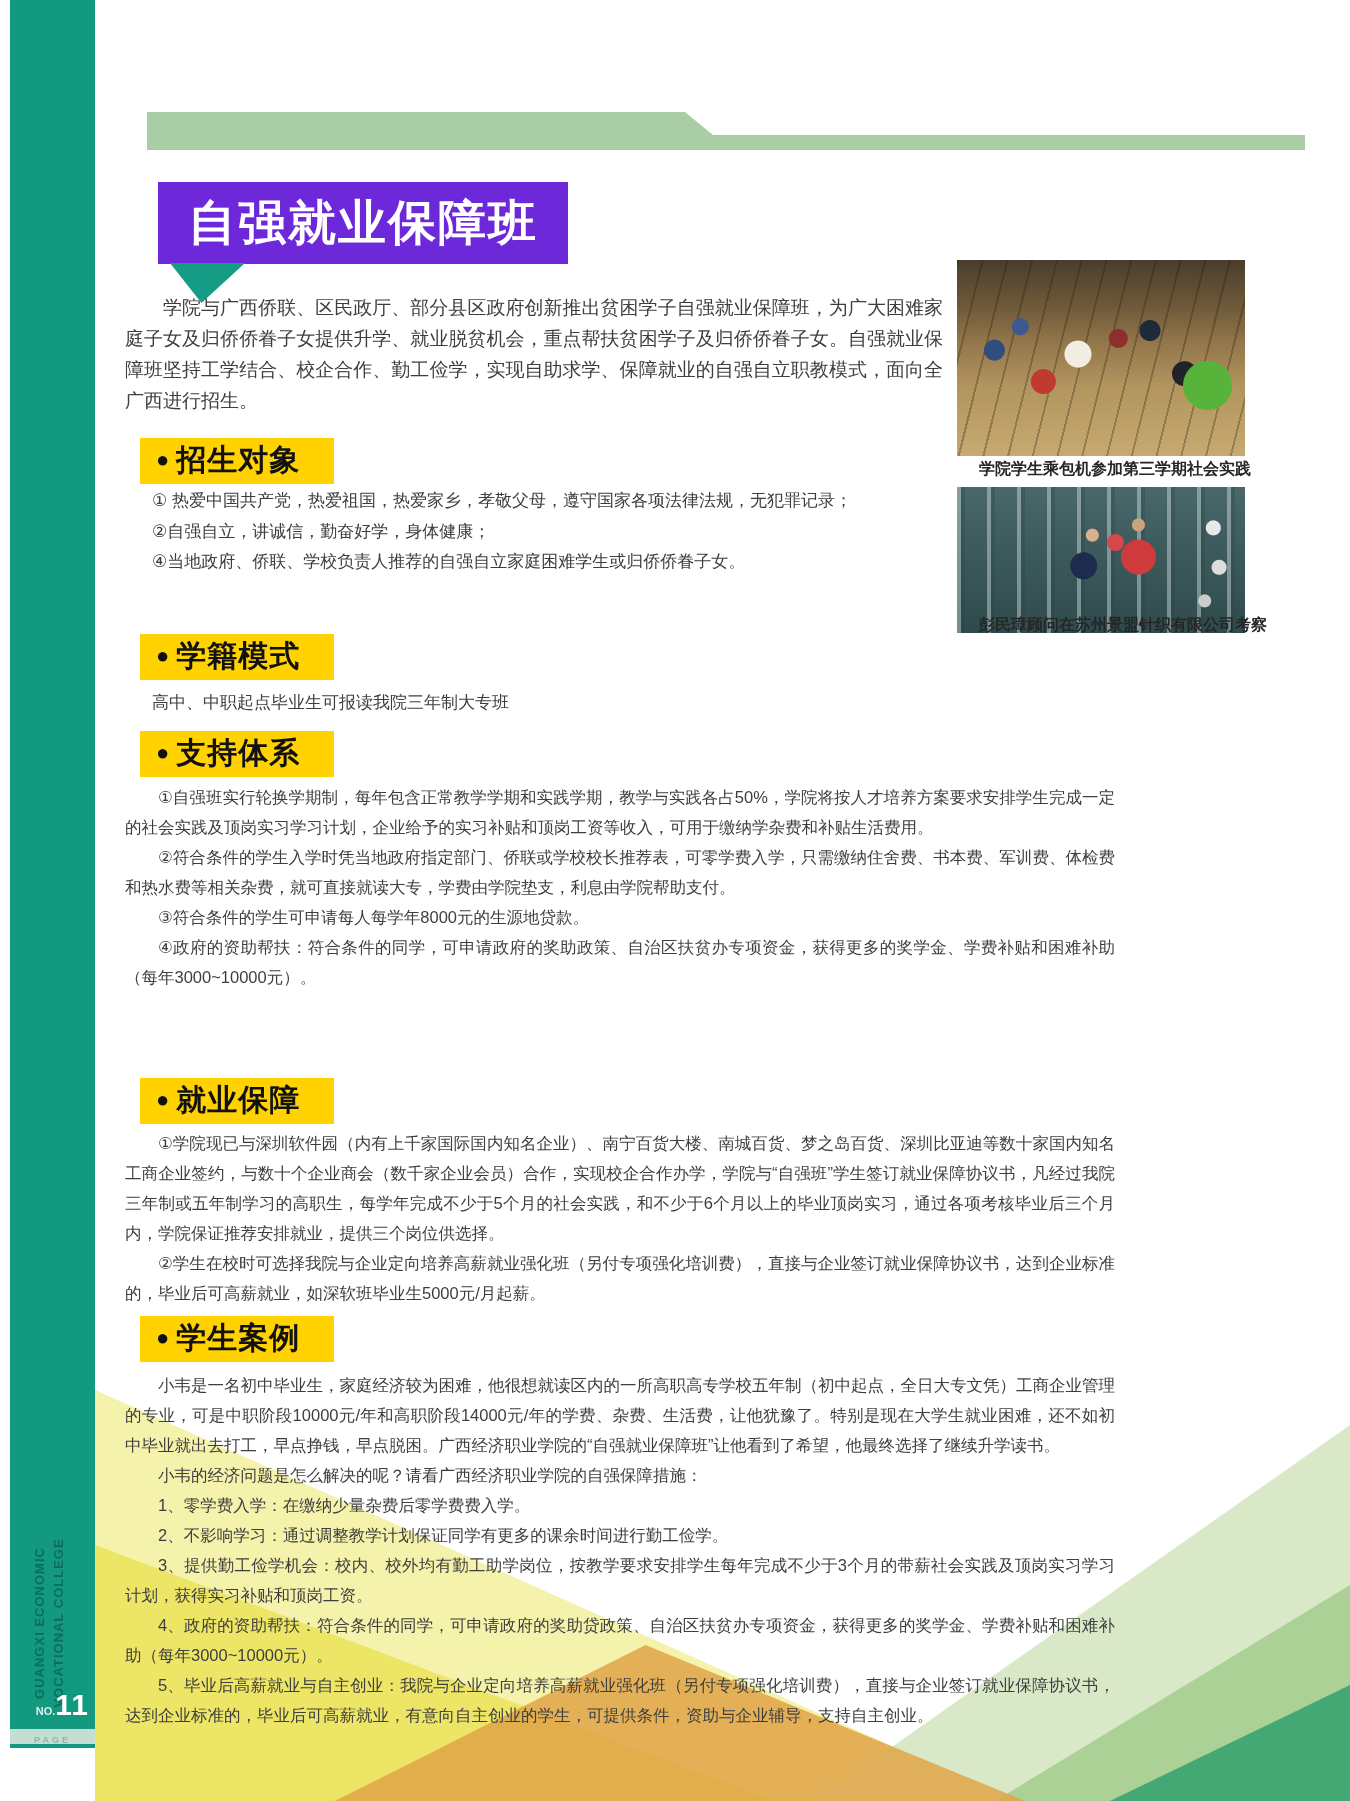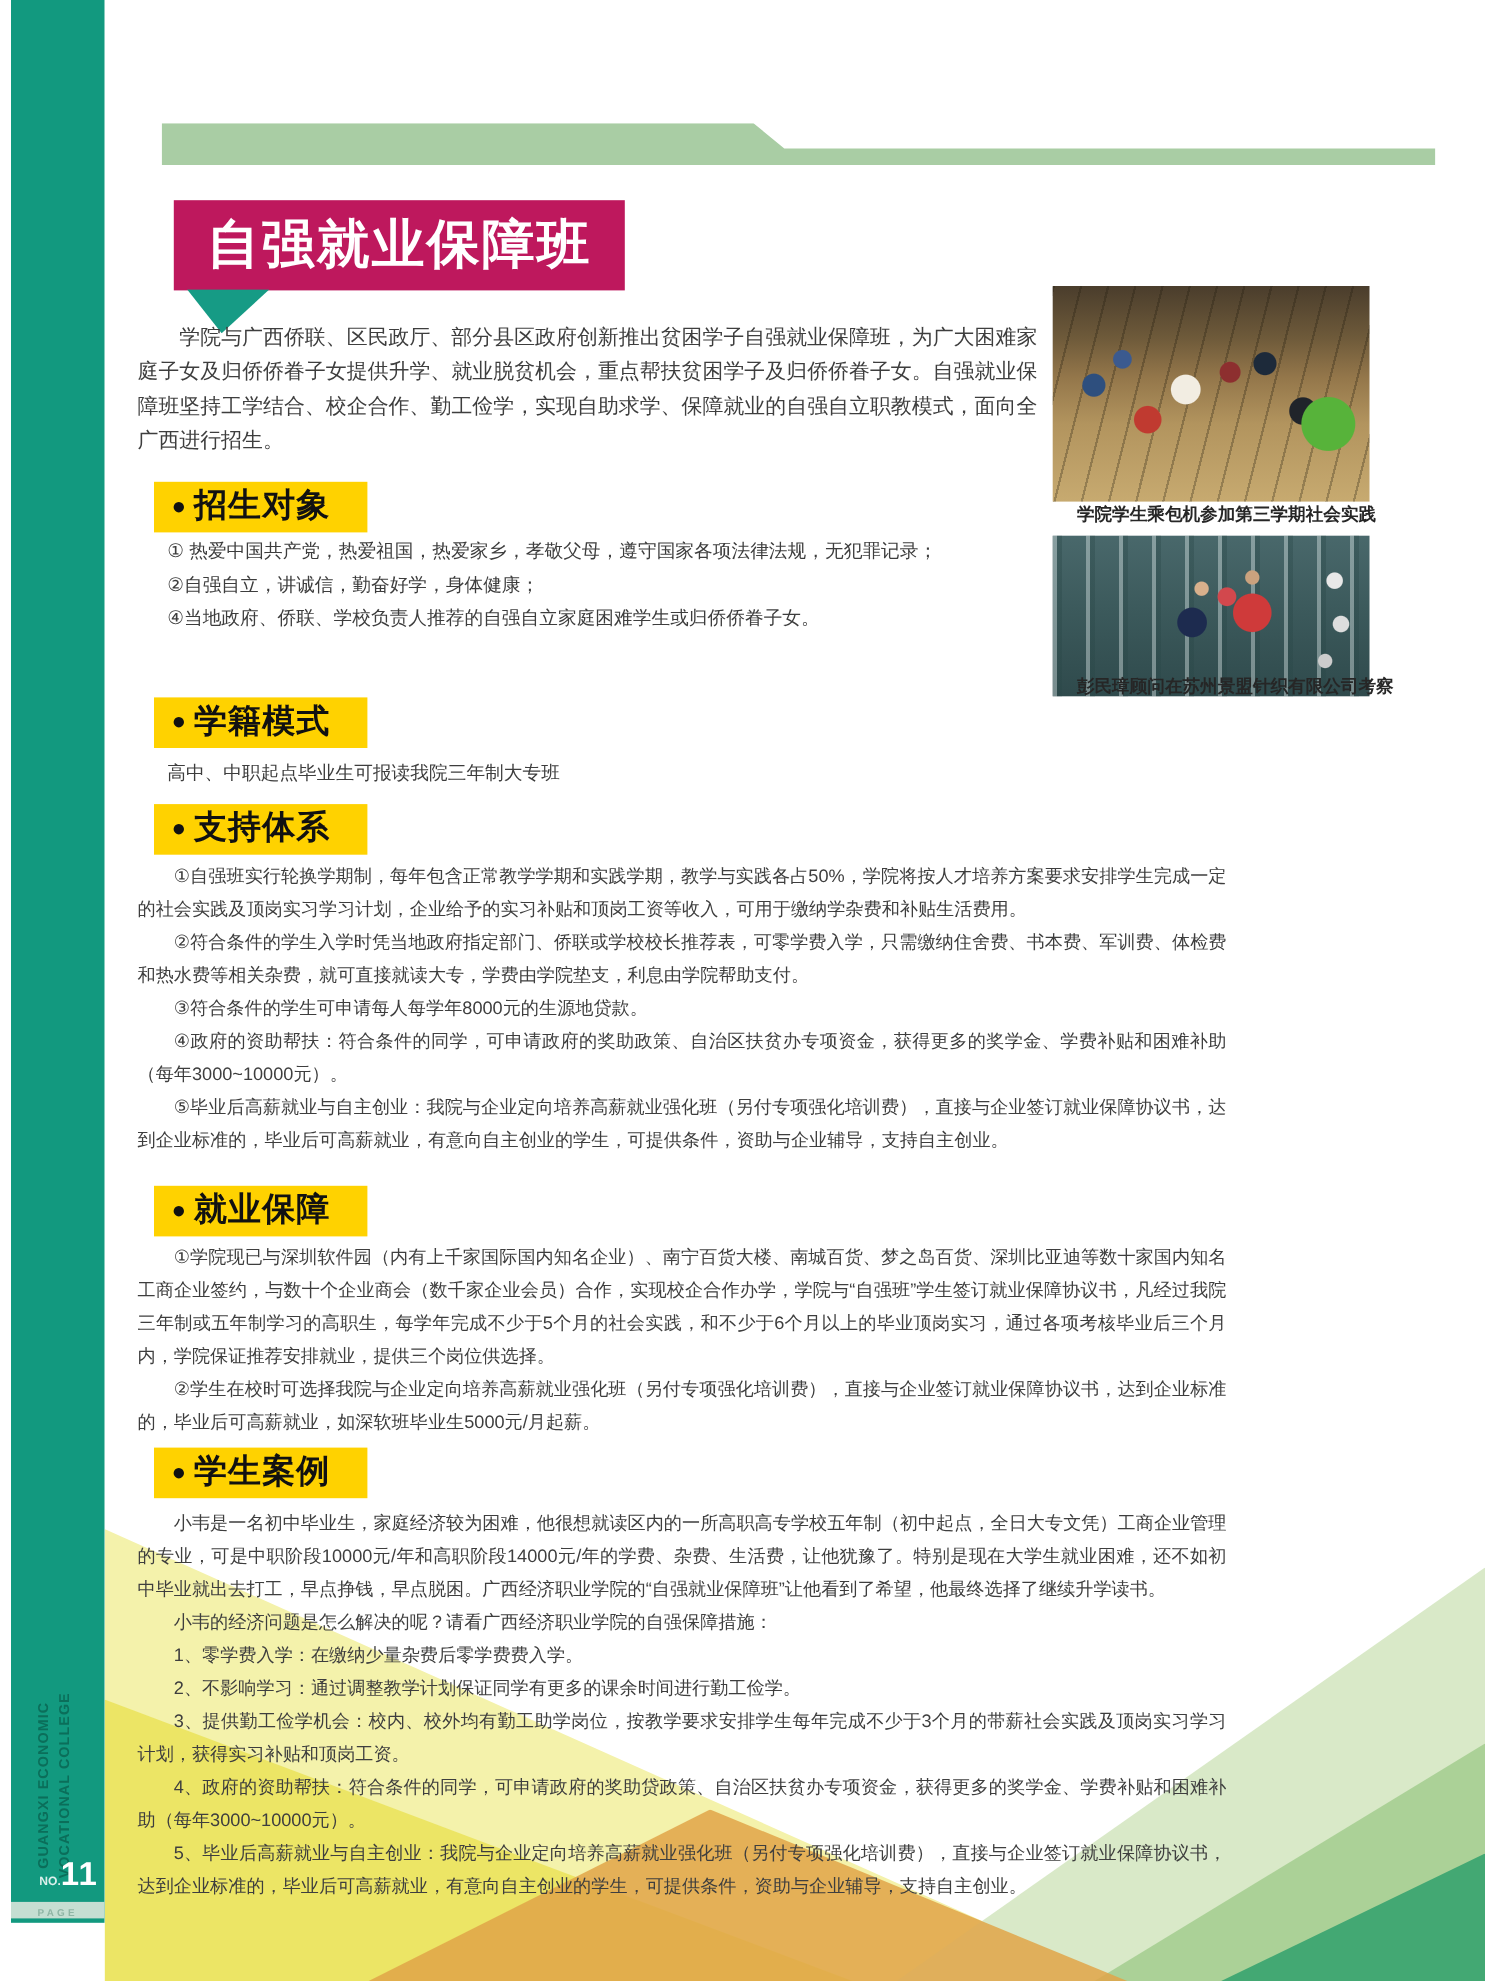--- a/index.html
+++ b/index.html
@@ -22,21 +22,21 @@
   .vert span{display:block;white-space:nowrap;}
   .pageno{position:absolute;left:0;bottom:22px;width:79px;text-align:right;padding-right:6px;color:#ffffff;line-height:30px;}
   .pageno .no{font-size:11px;font-weight:bold;opacity:.85;margin-top:12px;}
   .pageno .num{font-size:30px;font-weight:bold;letter-spacing:1px;}
   .pageword{position:absolute;left:0;bottom:4px;width:85px;height:15px;background:#c5ded2;text-align:center;}
   .pageword span{font-size:9px;letter-spacing:3px;color:#8fb5a5;font-weight:bold;line-height:15px;}
   
   .band{position:absolute;left:125px;top:95px;width:1180px;height:55px;background:#a9cda4;z-index:1;
         clip-path:polygon(22px 17px,560px 17px,588px 40px,1180px 40px,1180px 55px,22px 55px);}
   
-  .banner{position:absolute;left:158px;top:182px;height:82px;background:#be185d;z-index:2;
+  .banner{position:absolute;left:158px;top:182px;height:82px;background:#6d28d9;z-index:2;
           padding:0 30px;display:flex;align-items:center;}
   .banner span{color:#ffffff;font-size:48px;font-weight:bold;letter-spacing:2px;line-height:82px;}
   .banner-tail{position:absolute;left:170px;top:263px;width:75px;height:40px;background:#169b85;z-index:2;
           clip-path:polygon(0 0,100% 0,42% 100%);}
   
   .txt{position:absolute;z-index:2;}
   .intro{left:125px;top:292px;width:818px;font-size:19px;line-height:31px;text-align:justify;text-indent:2em;margin:0;color:#3e3e3e;}
   
   .photo{position:absolute;z-index:2;left:957px;width:288px;}
   .photo1{top:260px;height:196px;
@@ -137,21 +137,20 @@
 
   <div class="shead" style="top:731px">
     <span class="dot">●</span>
     <span class="slabel">支持体系</span>
   </div>
   <div class="txt body body3">
     <p>①自强班实行轮换学期制，每年包含正常教学学期和实践学期，教学与实践各占50%，学院将按人才培养方案要求安排学生完成一定的社会实践及顶岗实习学习计划，企业给予的实习补贴和顶岗工资等收入，可用于缴纳学杂费和补贴生活费用。</p>
     <p>②符合条件的学生入学时凭当地政府指定部门、侨联或学校校长推荐表，可零学费入学，只需缴纳住舍费、书本费、军训费、体检费和热水费等相关杂费，就可直接就读大专，学费由学院垫支，利息由学院帮助支付。</p>
     <p>③符合条件的学生可申请每人每学年8000元的生源地贷款。</p>
     <p>④政府的资助帮扶：符合条件的同学，可申请政府的奖助政策、自治区扶贫办专项资金，获得更多的奖学金、学费补贴和困难补助（每年3000~10000元）。</p>
-    <p>⑤毕业后高薪就业与自主创业：我院与企业定向培养高薪就业强化班（另付专项强化培训费），直接与企业签订就业保障协议书，达到企业标准的，毕业后可高薪就业，有意向自主创业的学生，可提供条件，资助与企业辅导，支持自主创业。</p>
   </div>
 
   <div class="shead" style="top:1078px">
     <span class="dot">●</span>
     <span class="slabel">就业保障</span>
   </div>
   <div class="txt body body4">
     <p>①学院现已与深圳软件园（内有上千家国际国内知名企业）、南宁百货大楼、南城百货、梦之岛百货、深圳比亚迪等数十家国内知名工商企业签约，与数十个企业商会（数千家企业会员）合作，实现校企合作办学，学院与“自强班”学生签订就业保障协议书，凡经过我院三年制或五年制学习的高职生，每学年完成不少于5个月的社会实践，和不少于6个月以上的毕业顶岗实习，通过各项考核毕业后三个月内，学院保证推荐安排就业，提供三个岗位供选择。</p>
     <p>②学生在校时可选择我院与企业定向培养高薪就业强化班（另付专项强化培训费），直接与企业签订就业保障协议书，达到企业标准的，毕业后可高薪就业，如深软班毕业生5000元/月起薪。</p>
   </div>

